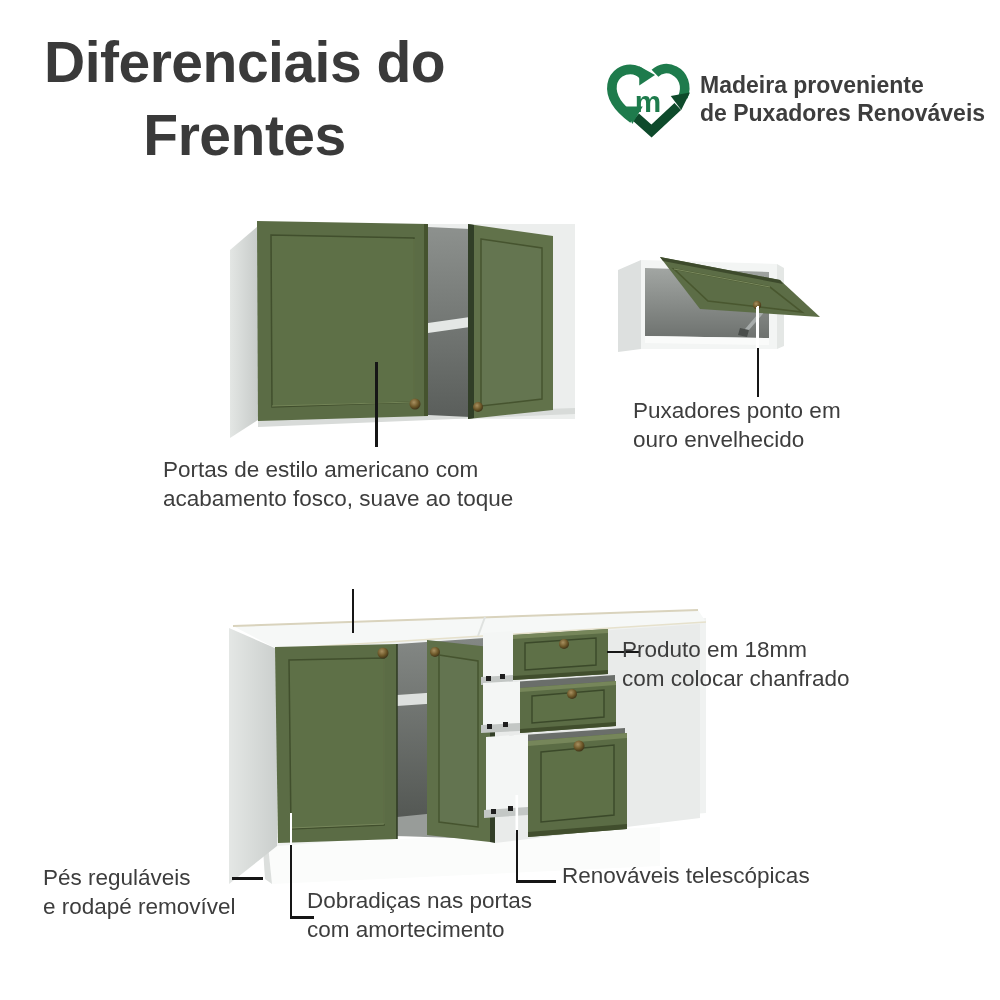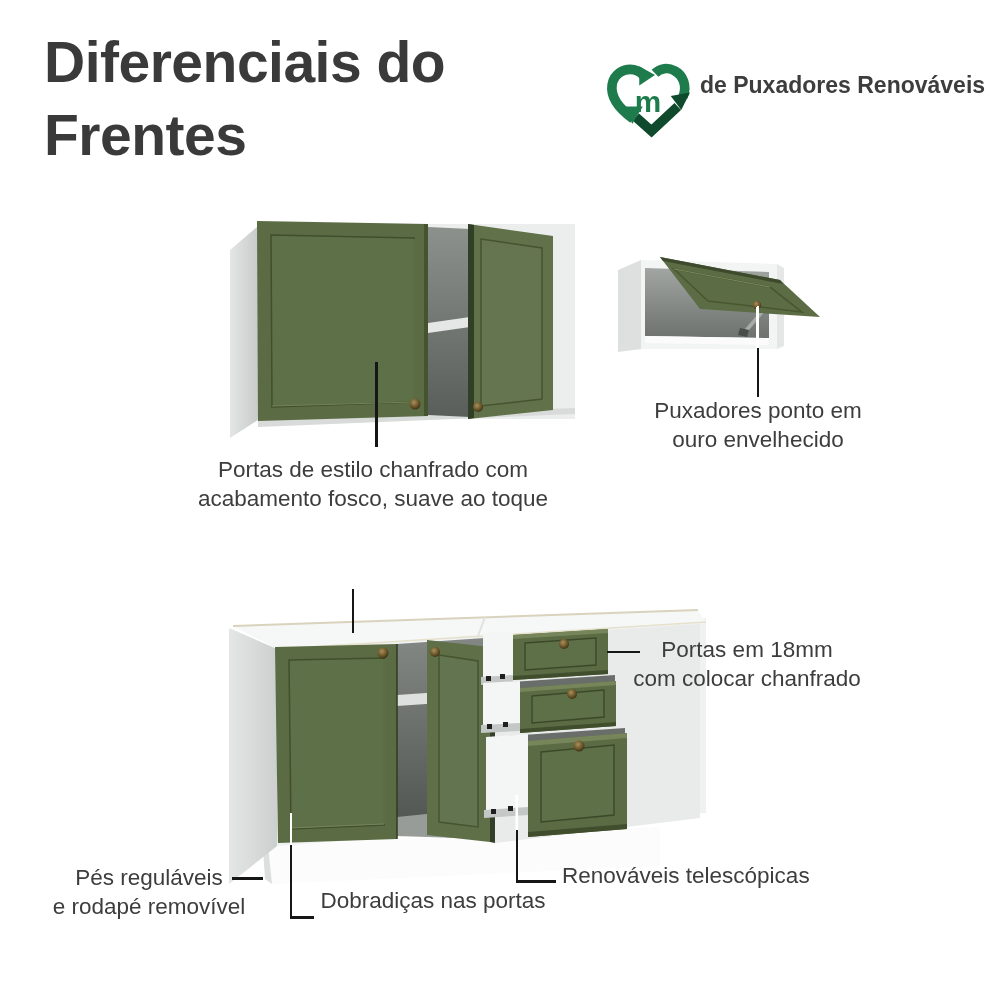--- a/index.html
+++ b/index.html
@@ -1,24 +1,24 @@
 <!DOCTYPE html>
 <html><head>
 <meta charset="utf-8">
 <style>
   html,body{margin:0;padding:0;background:#fff;}
   .canvas{position:relative;width:1000px;height:1000px;background:#ffffff;overflow:hidden;
           font-family:"Liberation Sans", sans-serif;}
   .abs{position:absolute;}
   .title{left:44px;top:26px;font-size:57px;line-height:73px;font-weight:bold;
-         color:#3a3a3a;letter-spacing:-0.5px;white-space:nowrap;}
+         color:#3a3a3a;letter-spacing:-0.5px;white-space:nowrap;text-align:center;}
   .badge-text{left:700px;top:71px;font-size:23px;line-height:28px;font-weight:bold;
               color:#3d3d3d;white-space:nowrap;}
   .callout{font-size:22.5px;line-height:29px;color:#3d3d3d;}
-  .center{text-align:center;}
+  .center{text-align:left;}
   .nowrap{white-space:nowrap;}
   .cline{position:absolute;background:#161616;}
   .cline.white{background:#ffffff;}
   .block{display:block;}
 </style>
 </head>
 <body>
 
 <div class="canvas">
 
@@ -33,20 +33,21 @@
     <path d="M40 6 L58 16 L40 28 Z" fill="#1e7b4c"></path>
 
     <path d="M58 14 C64 8 73 7 80 11 C90 16 95 28 90 41" fill="none" stroke="#1e7b4c" stroke-width="11"></path>
     <path d="M98 36 L88 56 L76 40 Z" fill="#0e4a2b"></path>
 
     <path d="M84 52 L54 80 L36 64" fill="none" stroke="#0e4a2b" stroke-width="11"></path>
     <path d="M24 52 L44 52 L32 72 Z" fill="#1e7b4c"></path>
     <text x="50" y="58" text-anchor="middle" font-family="Liberation Sans, sans-serif" font-size="34" font-weight="bold" fill="#1e7b4c">m</text>
   </svg>
   <div class="abs badge-text">
+    <span class="block">Madeira proveniente</span>
     <span class="block">de Puxadores Renováveis</span>
   </div>
 
   <svg class="abs" style="left:225px;top:213px" width="362" height="240" viewBox="0 0 362 240">
     <defs>
       <linearGradient id="gGray" x1="0" y1="0" x2="1" y2="0">
         <stop offset="0" stop-color="#e3e6e4"></stop>
           <stop offset="1" stop-color="#c7cbc9"></stop>
       </linearGradient>
       <linearGradient id="gInt" x1="0" y1="0" x2="0" y2="1">
@@ -187,39 +188,40 @@
   <div class="cline" style="left:351.5px;top:589px;width:2.5px;height:44px"></div>
   <div class="cline" style="left:607px;top:650.5px;width:33px;height:2.5px"></div>
   <div class="cline" style="left:232px;top:877px;width:31px;height:2.5px"></div>
   <div class="cline white" style="left:289.5px;top:813px;width:2.5px;height:32px"></div>
   <div class="cline" style="left:289.5px;top:845px;width:2.5px;height:73.5px"></div>
   <div class="cline" style="left:289.5px;top:916px;width:24px;height:2.5px"></div>
   <div class="cline" style="left:515.5px;top:830px;width:2.5px;height:52.5px"></div>
   <div class="cline" style="left:515.5px;top:880px;width:40px;height:2.5px"></div>
 
   <div class="abs callout center" style="left:163px;top:455px;width:420px">
-    <span class="block">Portas de estilo chanfrado com</span>
+    <span class="block">Portas de estilo americano com</span>
     <span class="block">acabamento fosco, suave ao toque</span>
   </div>
 
   <div class="abs callout center" style="left:633px;top:396px;width:250px">
     <span class="block">Puxadores ponto em</span>
     <span class="block">ouro envelhecido</span>
   </div>
 
 
   <div class="abs callout center" style="left:622px;top:635px;width:250px">
-    <span class="block">Portas em 18mm</span>
+    <span class="block">Produto em 18mm</span>
     <span class="block">com colocar chanfrado</span>
   </div>
 
   <div class="abs callout center" style="left:43px;top:863px;width:212px">
     <span class="block">Pés reguláveis</span>
     <span class="block">e rodapé removível</span>
   </div>
 
   <div class="abs callout center" style="left:307px;top:886px;width:252px">
     <span class="block">Dobradiças nas portas</span>
+    <span class="block">com amortecimento</span>
   </div>
 
   <div class="abs callout nowrap" style="left:562px;top:861px">Renováveis telescópicas</div>
 
 </div>
 
 </body></html>

